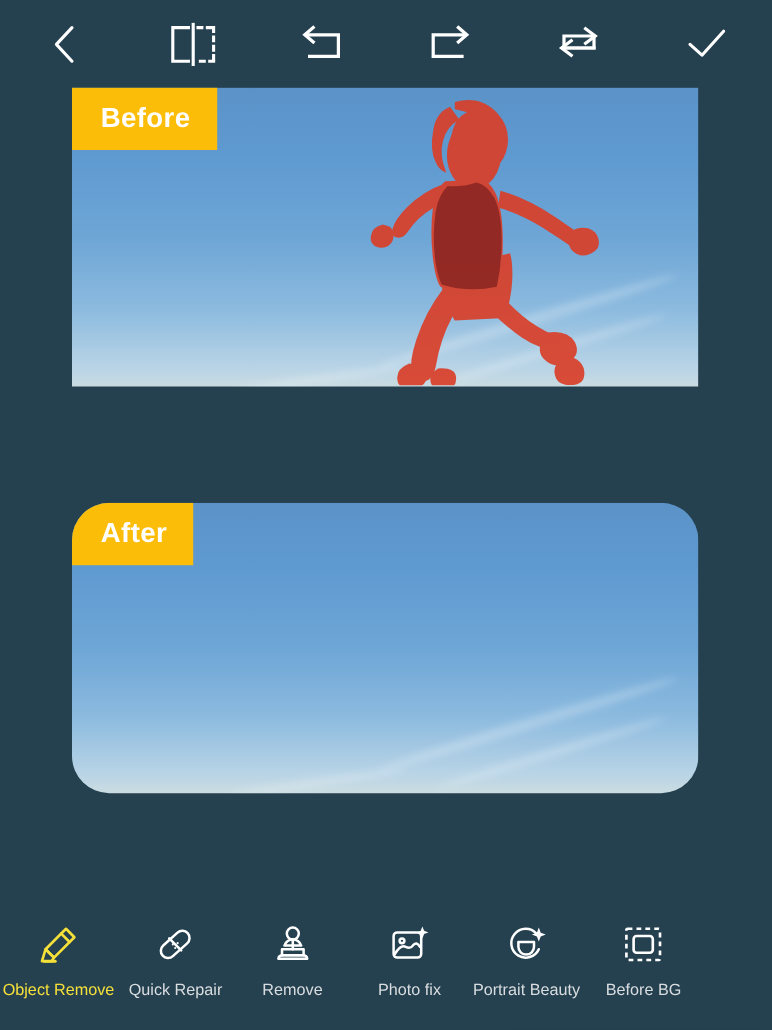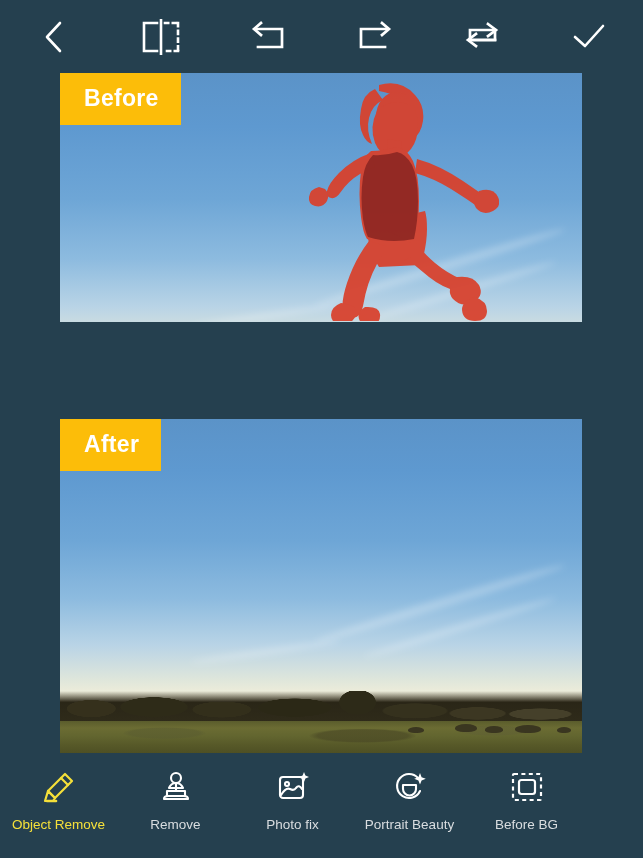--- a/index.html
+++ b/index.html
@@ -21,21 +21,21 @@
     display:flex; align-items:center; justify-content:center;
     cursor:pointer;
   }
   .tbtn svg{ display:block; }
   
   #photo-stage{
     position:absolute; left:60px; top:73px; width:522px; height:680px;
   }
   .panel{ position:absolute; left:0; width:522px; overflow:hidden; }
   #before-panel{ top:0; height:249px; }
-  #after-panel{ top:346px; height:334px; }
+  #after-panel{ top:346px; height:242px;border-radius:31px; }
 
   .sky{
     position:absolute; left:0; top:0; width:100%;
     background:linear-gradient(to bottom,
       #5b93c8 0%, #5e99d0 18%, #6ea6d6 42%, #8dbbdf 62%,
       #b9d4e6 78%, #dfe6db 90%, #f6f0d9 97%, #fbf6e4 100%);
   }
   .cloudstreak{
     position:absolute; background:rgba(255,255,255,.24);
     filter:blur(3px); transform:rotate(-17deg); border-radius:50%;
@@ -238,20 +238,33 @@
       <svg width="36" height="36" viewBox="0 0 36 36" fill="none" stroke="#f5e03a" stroke-width="2.2" stroke-linejoin="round" stroke-linecap="round">
         <path d="M24 5 l7 7 -17 17 -7 -7 z"></path>
         <path d="M7 22 l7 7 -2 3 -8 0 z"></path>
         <line x1="20" y1="9" x2="27" y2="16"></line>
         <line x1="6" y1="32" x2="15" y2="32" stroke-width="2.6"></line>
       </svg>
     </div>
     <div class="blabel">Object Remove</div>
   </div>
 
+  <div class="bitem">
+    <div class="bicon">
+      <svg width="36" height="36" viewBox="0 0 36 36" fill="none" stroke="#ffffff" stroke-width="2.1" stroke-linecap="round" stroke-linejoin="round">
+        <rect x="4" y="12" width="28" height="12" rx="6" transform="rotate(-42 18 18)"></rect>
+        <line x1="13" y1="13" x2="23" y2="23"></line>
+        <circle cx="16" cy="18" r="0.9" fill="#ffffff" stroke="none"></circle>
+        <circle cx="20" cy="17" r="0.9" fill="#ffffff" stroke="none"></circle>
+        <circle cx="18" cy="21" r="0.9" fill="#ffffff" stroke="none"></circle>
+        <circle cx="21" cy="21" r="0.9" fill="#ffffff" stroke="none"></circle>
+      </svg>
+    </div>
+    <div class="blabel">Quick Repair</div>
+  </div>
 
   <div class="bitem">
     <div class="bicon">
       <svg width="36" height="36" viewBox="0 0 36 36" fill="none" stroke="#ffffff" stroke-width="2.1" stroke-linecap="round" stroke-linejoin="round">
         <circle cx="18" cy="9" r="5"></circle>
         <path d="M11 19 q2 -5 7 -5 q5 0 7 5 z"></path>
         <line x1="18" y1="14" x2="18" y2="22"></line>
         <path d="M9 22 h18 v5 h-18 z"></path>
         <path d="M6 30 q0 -3 4 -3 h16 q4 0 4 3 z"></path>
       </svg>

